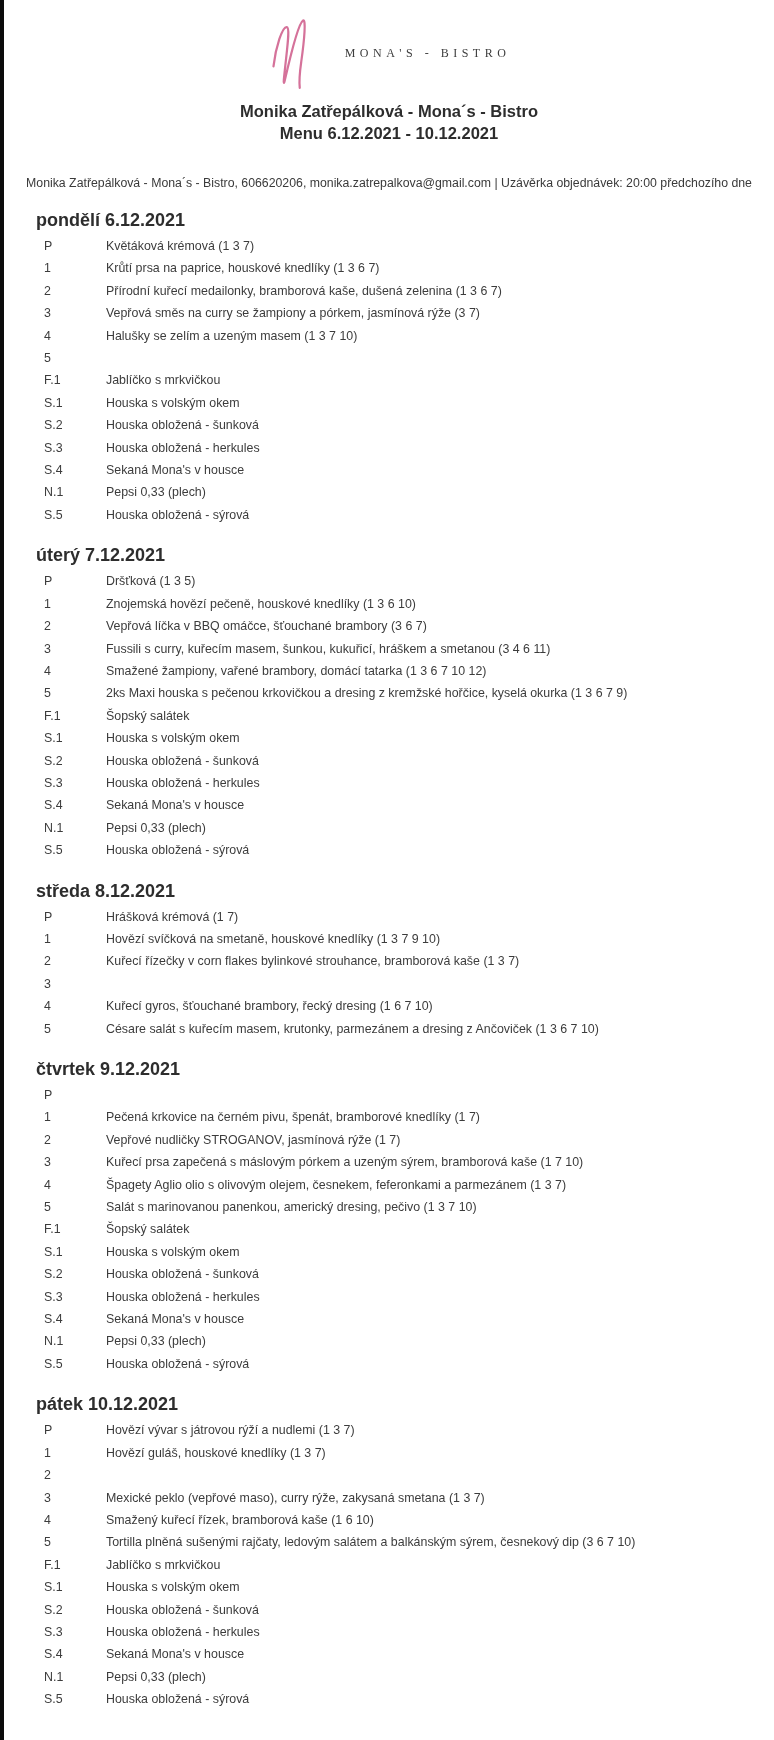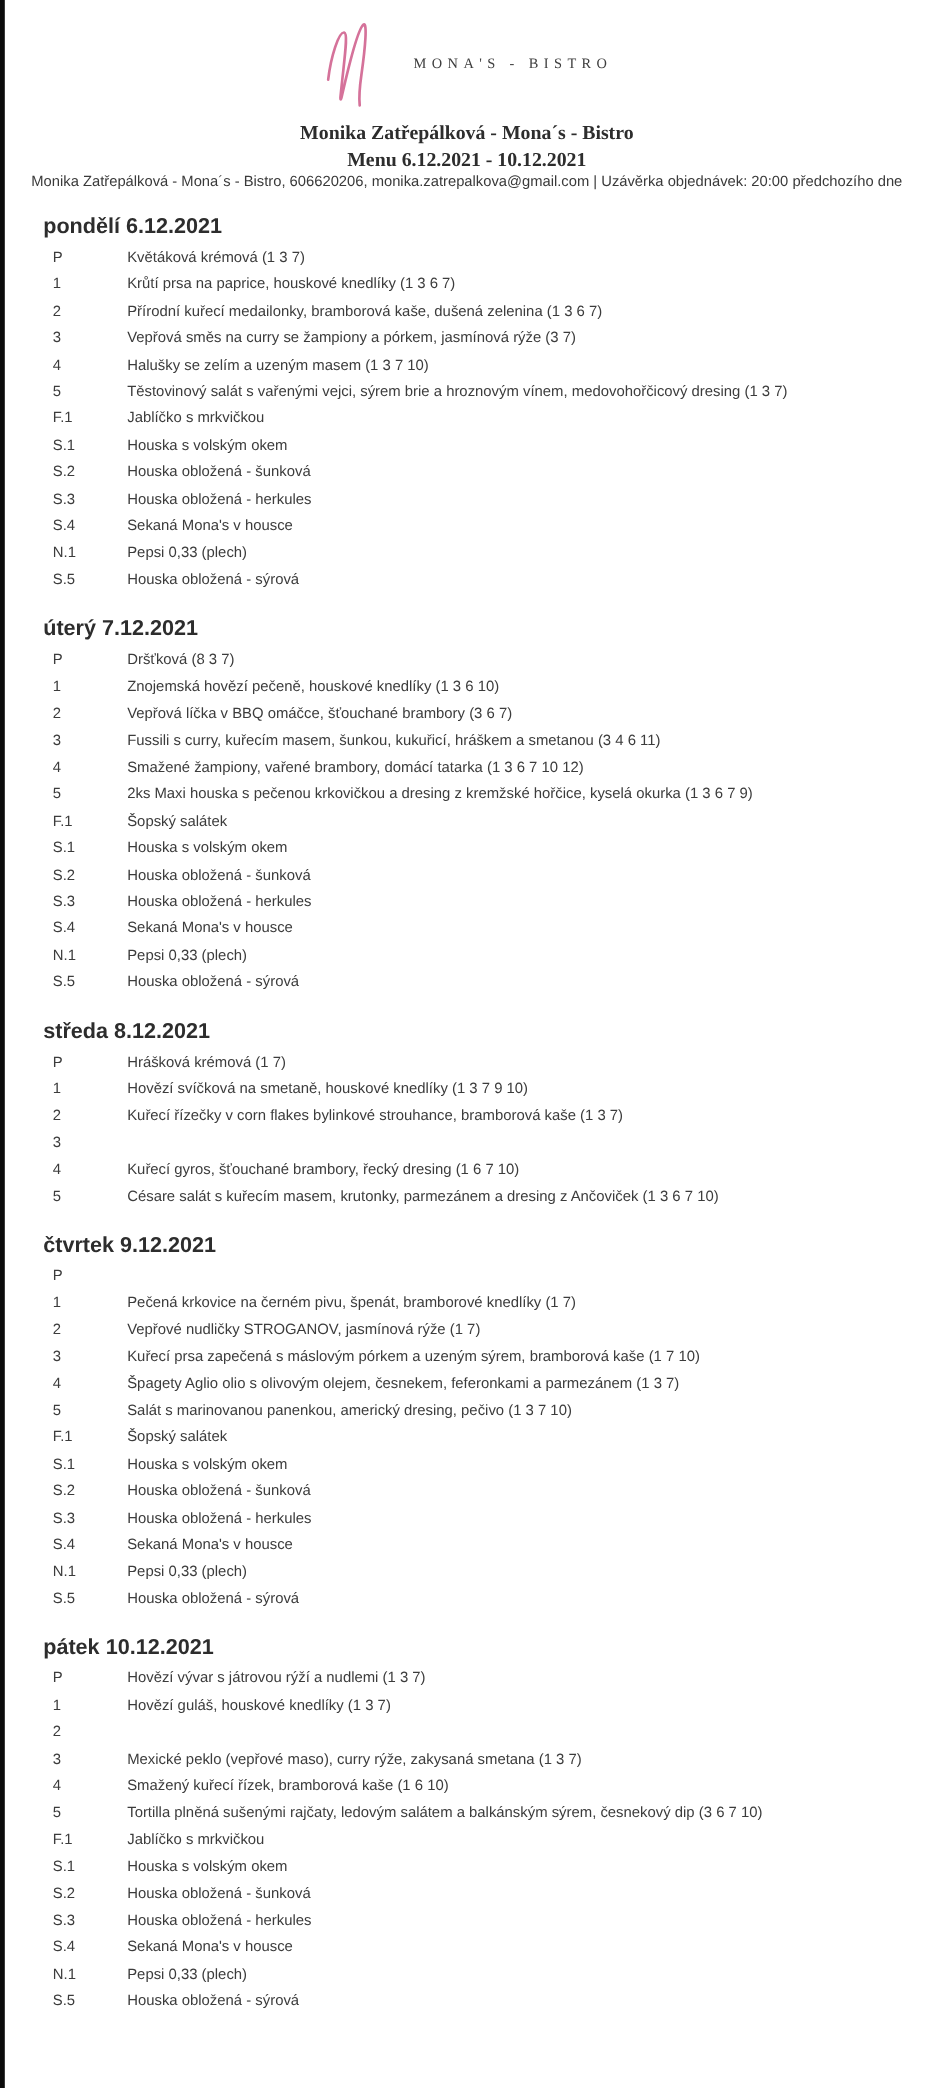--- a/index.html
+++ b/index.html
@@ -24,28 +24,29 @@
     text-align: right;
   }
   .logo-m svg { height: 74px; display: block; }
   .brand-text {
     font-family: "Liberation Serif", serif;
     font-size: 12px;
     letter-spacing: 4.5px;
     color: #3d3d3d;
     white-space: nowrap;
   }
-  .title-block { margin-top: 8px; text-align: center; font-family: Liberation Serif, serif; }
+  .title-block { margin-top: 8px; text-align: center; }
   .title-line {
     font-size: 16.5px;
     font-weight: bold;
     color: #2d2d2d;
     line-height: 22px;
   }
   .contact-line {
+    margin-top: 32px;
     text-align: center;
     font-size: 12.3px;
     color: #3a3a3a;
     line-height: 15px;
   }
   
   .menu-days { padding-bottom: 40px; }
   .day-section { margin: 0; }
   .day-heading {
     font-size: 18px;
@@ -111,21 +112,20 @@
         <div class="menu-row">
           <span class="item-code">3</span>
           <span class="item-desc">Vepřová směs na curry se žampiony a pórkem, jasmínová rýže (3 7)</span>
         </div>
         <div class="menu-row">
           <span class="item-code">4</span>
           <span class="item-desc">Halušky se zelím a uzeným masem (1 3 7 10)</span>
         </div>
         <div class="menu-row">
           <span class="item-code">5</span>
-          <span class="item-desc">Těstovinový salát s vařenými vejci, sýrem brie a hroznovým vínem, medovohořčicový dresing (1 3 7)</span>
         </div>
         <div class="menu-row">
           <span class="item-code">F.1</span>
           <span class="item-desc">Jablíčko s mrkvičkou</span>
         </div>
         <div class="menu-row">
           <span class="item-code">S.1</span>
           <span class="item-desc">Houska s volským okem</span>
         </div>
         <div class="menu-row">
@@ -146,21 +146,21 @@
         </div>
         <div class="menu-row">
           <span class="item-code">S.5</span>
           <span class="item-desc">Houska obložená - sýrová</span>
         </div>
       </section>
       <section class="day-section">
         <h2 class="day-heading">úterý 7.12.2021</h2>
         <div class="menu-row">
           <span class="item-code">P</span>
-          <span class="item-desc">Dršťková (8 3 7)</span>
+          <span class="item-desc">Dršťková (1 3 5)</span>
         </div>
         <div class="menu-row">
           <span class="item-code">1</span>
           <span class="item-desc">Znojemská hovězí pečeně, houskové knedlíky (1 3 6 10)</span>
         </div>
         <div class="menu-row">
           <span class="item-code">2</span>
           <span class="item-desc">Vepřová líčka v BBQ omáčce, šťouchané brambory (3 6 7)</span>
         </div>
         <div class="menu-row">

